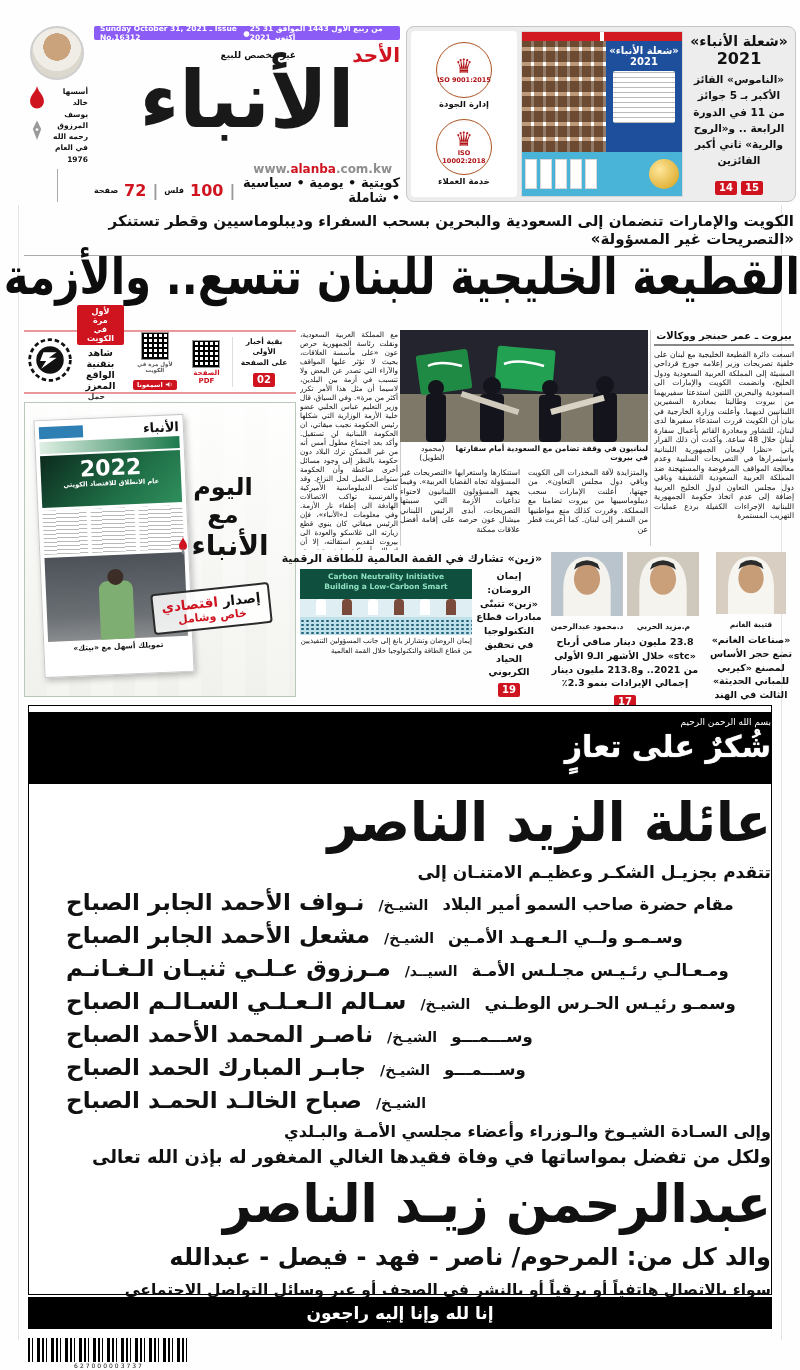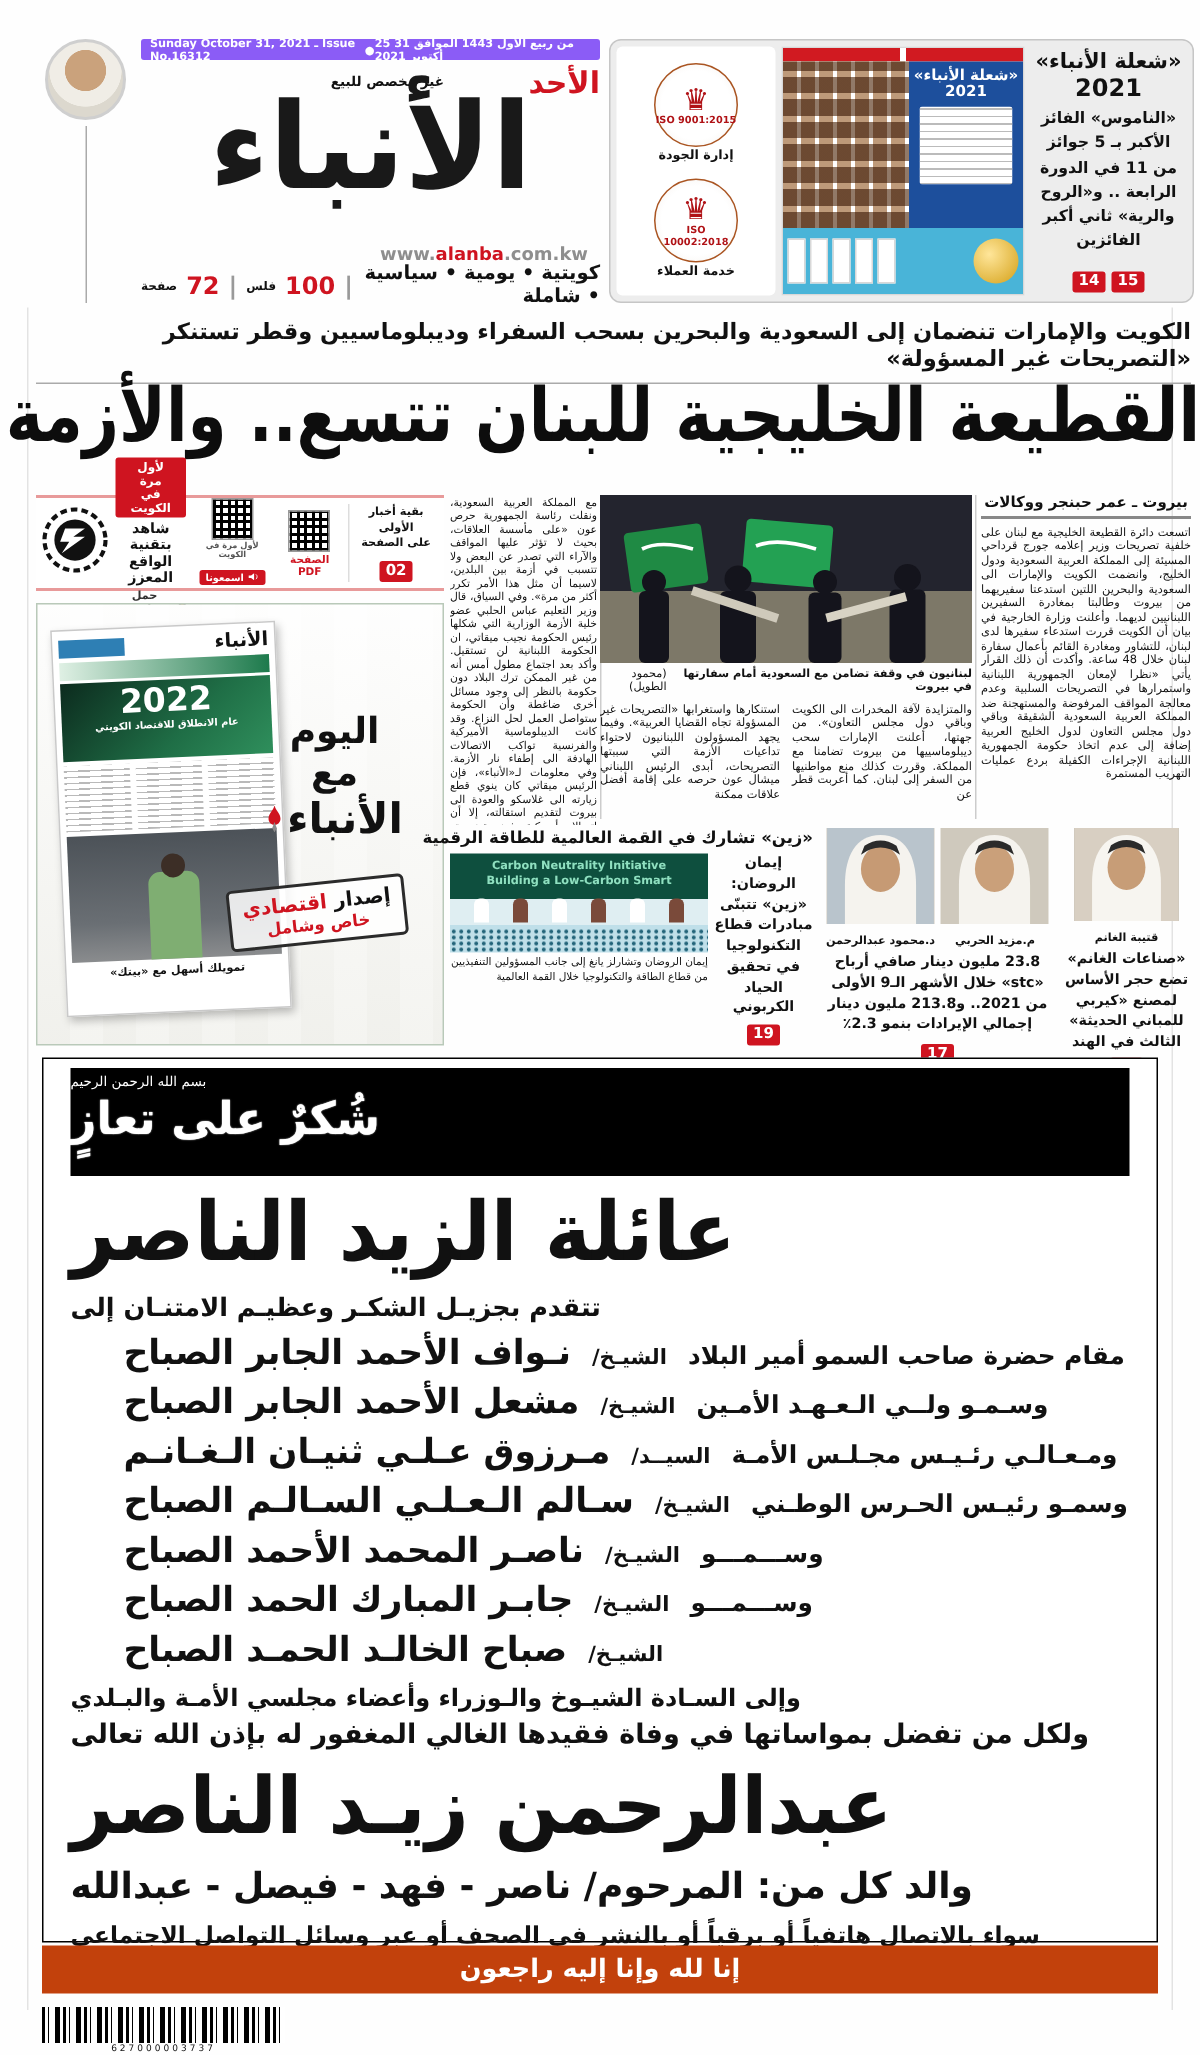--- a/index.html
+++ b/index.html
@@ -132,54 +132,71 @@
   .card { position:absolute; top:552px; direction:rtl; text-align:center; }
   .stc { left:548px; width:154px; }
   .ghanim { left:708px; width:86px; }
   .card-photos { display:flex; gap:4px; justify-content:center; }
   .portrait { background:#cfc9bd; }
   .card-name { font-size:7.5px; font-weight:bold; margin-top:2px; }
   .card-text { font-size:9.5px; font-weight:bold; line-height:1.45; margin-top:4px; }
   .card .badge { margin-top:3px; }
 
   
-  .obituary { position:absolute; top:705px; left:28px; right:28px; height:590px; border:1.5px solid #000; background:#fff; padding:6px 18px 4px; direction:rtl; text-align:left; }
+  .obituary { position:absolute; top:705px; left:28px; right:28px; height:590px; border:1.5px solid #000; background:#fff; padding:6px 0 4px; direction:rtl; text-align:right; }
   .obit-banner { background:#000; color:#fff; height:72px; padding-top:5px; }
   .bismillah { font-size:9px; }
   .calli { font-size:30px; font-weight:900; margin-top:2px; text-shadow:0 0 1px #fff; }
   .family { font-size:52px; font-weight:900; margin-top:8px; transform:scaleY(1.05); }
   .obit-intro { font-size:17px; font-weight:900; margin-top:10px; }
   .obit-rows { width:90%; margin:6px auto 0; }
   .obit-row { display:flex; direction:rtl; justify-content:flex-end; align-items:baseline; column-gap:14px; margin-top:7px; }
   .obit-row-title { font-size:16.5px; font-weight:900; white-space:nowrap; }
   .obit-row-prefix { font-size:14px; font-weight:900; white-space:nowrap; }
   .obit-row-name { font-size:23px; font-weight:900; white-space:nowrap; }
   .obit-toall { font-size:16px; font-weight:900; margin-top:9px; }
   .obit-toeveryone { font-size:18px; font-weight:900; margin-top:5px; }
   .deceased { font-size:50px; font-weight:900; margin-top:8px; transform:scaleY(1.05); }
   .father-of { font-size:24px; font-weight:900; margin-top:10px; }
   .obit-contact { font-size:15.5px; font-weight:900; margin-top:10px; }
   .obit-prayer { font-size:15.5px; font-weight:900; margin-top:6px; }
-  .obit-footer { position:absolute; top:1297px; left:28px; right:28px; height:32px; background:#c2410c; color:#fff; text-align:center; font-size:17px; font-weight:900; line-height:32px; }
+  .obit-footer { position:absolute; top:1297px; left:28px; right:28px; height:32px; background:#000000; color:#fff; text-align:center; font-size:17px; font-weight:900; line-height:32px; }
 
   
   .barcode { position:absolute; left:28px; top:1338px; width:162px; }
   .barcode-bars { height:24px; background:repeating-linear-gradient(90deg,#000 0 2px,#fff 2px 4px,#000 4px 5px,#fff 5px 9px,#000 9px 12px,#fff 12px 14px); }
   .barcode-num { font-size:6px; text-align:center; letter-spacing:2px; }
 </style>
 </head>
 <body>
 
 <div class="page">
   <div class="vedge" style="left:18px"></div>
   <div class="vedge" style="right:18px"></div>
 
   <header class="masthead">
     <div class="founder">
       <div class="founder-photo"></div>
+      <div class="founder-info">
+        <div class="founder-icons">
+          <span><svg width="22" height="26" viewBox="0 0 24 30">
+                <path d="M12 0 C14 8 20 10 20 18 A8 8 0 1 1 4 18 C4 10 10 8 12 0" fill="#cf1420"></path>
+              </svg></span>
+          <span><svg width="14" height="24" viewBox="0 0 20 30">
+                <path d="M10 0 L16 12 L10 28 L4 12 Z" fill="#9a9a9a"></path>
+                <circle cx="10" cy="13" r="2" fill="#fff"></circle>
+              </svg></span>
+        </div>
+        <div class="founder-lines">أسسها
+خالد يوسف
+المرزوق
+رحمه الله
+في العام
+1976</div>
+      </div>
       <div class="founder-rule"></div>
     </div>
 
     <div class="brand">
       <div class="date-strip">
         <span class="date-en">Sunday October 31, 2021 ـ Issue No.16312</span>
         <span class="date-dot">●</span>
         <span>25 من ربيع الأول 1443 الموافق 31 أكتوبر 2021</span>
       </div>
       <div class="day">الأحد</div>

